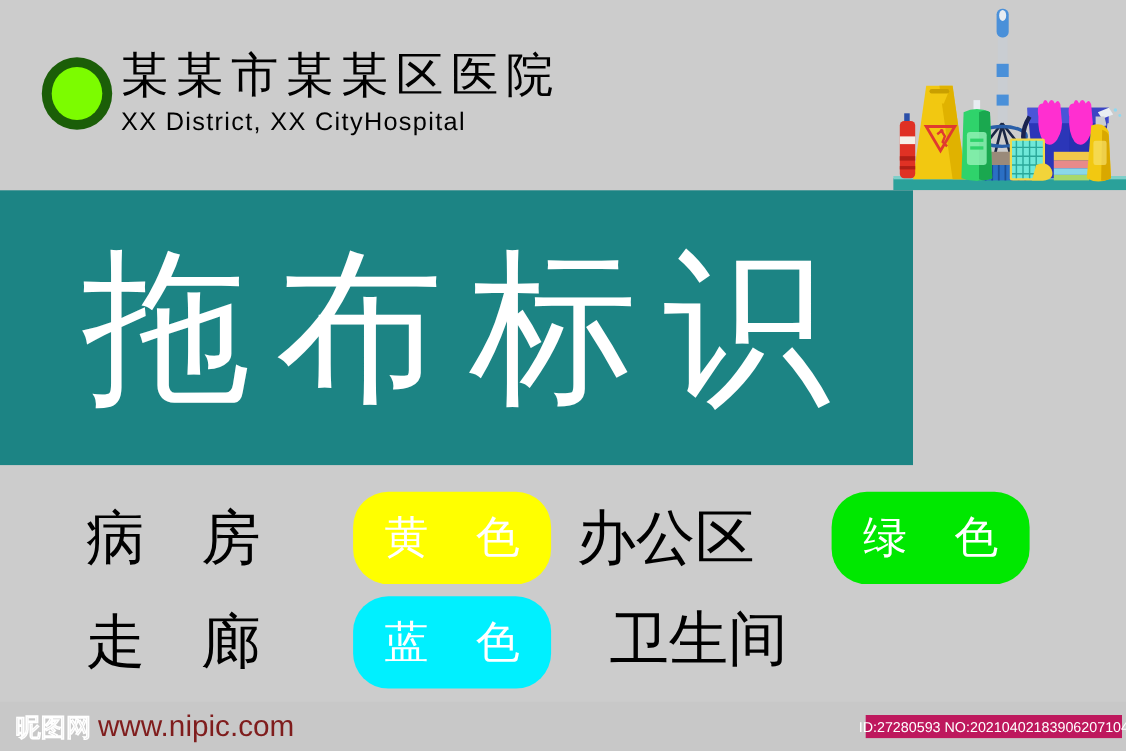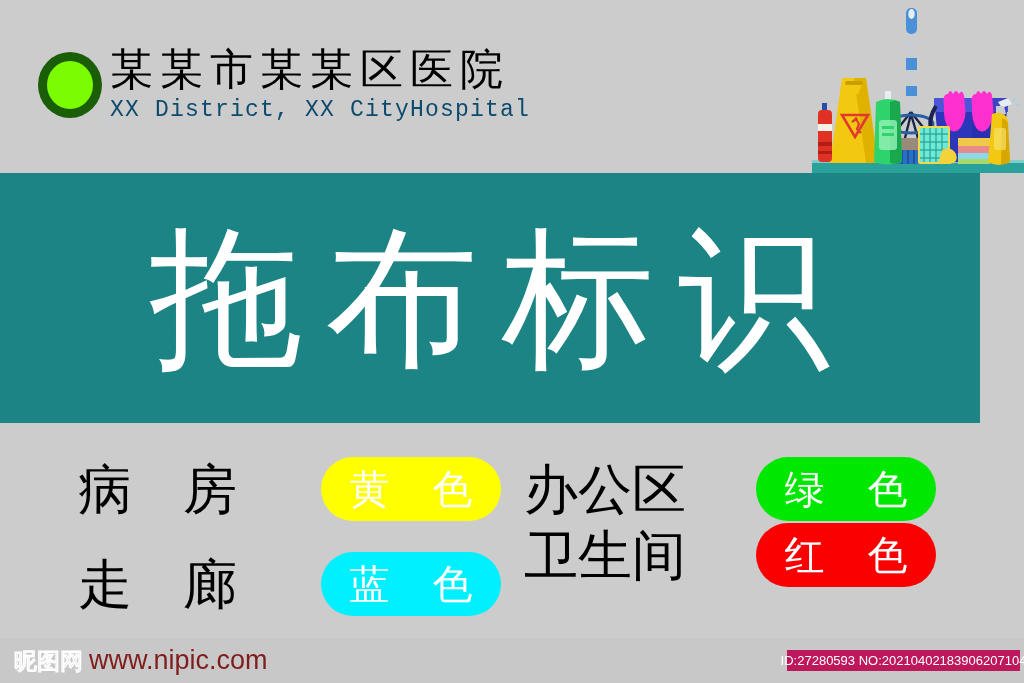--- a/index.html
+++ b/index.html
@@ -56,44 +56,44 @@
   .org-cn {
     font-family: "Liberation Sans", sans-serif;
     font-size: 43px;
     line-height: 50px;
     color: #000000;
     letter-spacing: 7px;
     white-space: nowrap;
     font-weight: 400;
   }
   .org-en {
-    font-family: Liberation Mono, monospace;
+    font-family: Liberation Sans, sans-serif;
     font-size: 23px;
     line-height: 30px;
-    color: #0c4a6e;
+    color: #000000;
     letter-spacing: 1.2px;
     white-space: nowrap;
     margin-top: 1px;
   }
 
   
   .illustration {
     position: absolute;
     left: 812px;
     top: 2px;
     width: 212px;
     height: 171px;
   }
 
   
   .title-band {
     position: absolute;
     left: 0;
     top: 173px;
-    width: 980px;
+    width: 830px;
     height: 250px;
     background: #1c8484;
     display: flex;
     align-items: center;
     justify-content: center;
   }
   .title-text {
     font-family: "Liberation Sans", sans-serif;
     font-size: 152px;
     line-height: 152px;
@@ -116,38 +116,38 @@
   .legend-cell {
     position: absolute;
     display: flex;
     align-items: center;
     height: 66px;
     gap: 28px;
   }
   .legend-cell.c-r0-l { left: 78px;  top: 456px; }
   .legend-cell.c-r1-l { left: 78px;  top: 551px; }
   .legend-cell.c-r0-r { left: 524px; top: 456px; }
-  .legend-cell.c-r1-r { left: 524px; top: 522px; }
+  .legend-cell.c-r1-r { left: 524px; top: 551px; flex-direction: column; }
 
   .legend-label {
     font-family: "Liberation Sans", sans-serif;
     font-size: 54px;
     line-height: 60px;
     color: #000000;
     white-space: nowrap;
     font-weight: 400;
   }
   .legend-label.spaced { letter-spacing: 18px; }
 
   .pill {
     display: flex;
     align-items: center;
     justify-content: center;
     width: 180px;
-    height: 64px;
+    height: 84px;
     border-radius: 32px;
     box-sizing: border-box;
   }
   .pill-text {
     font-family: "Liberation Sans", sans-serif;
     font-size: 40px;
     line-height: 44px;
     color: #ffffff;
     letter-spacing: 16px;
     text-indent: 16px;

